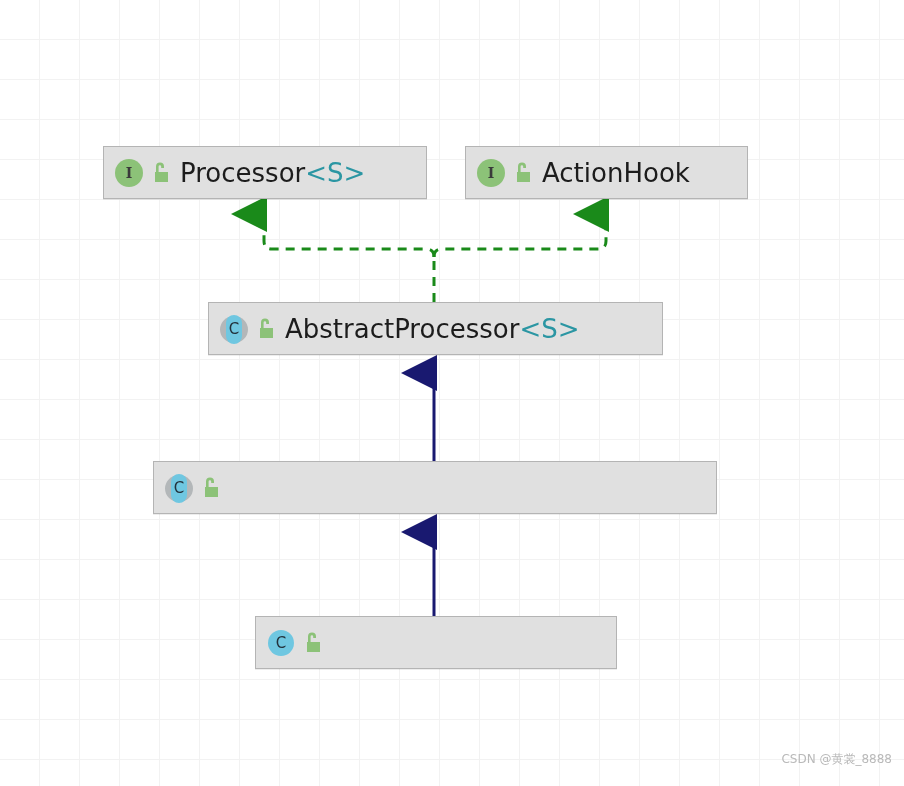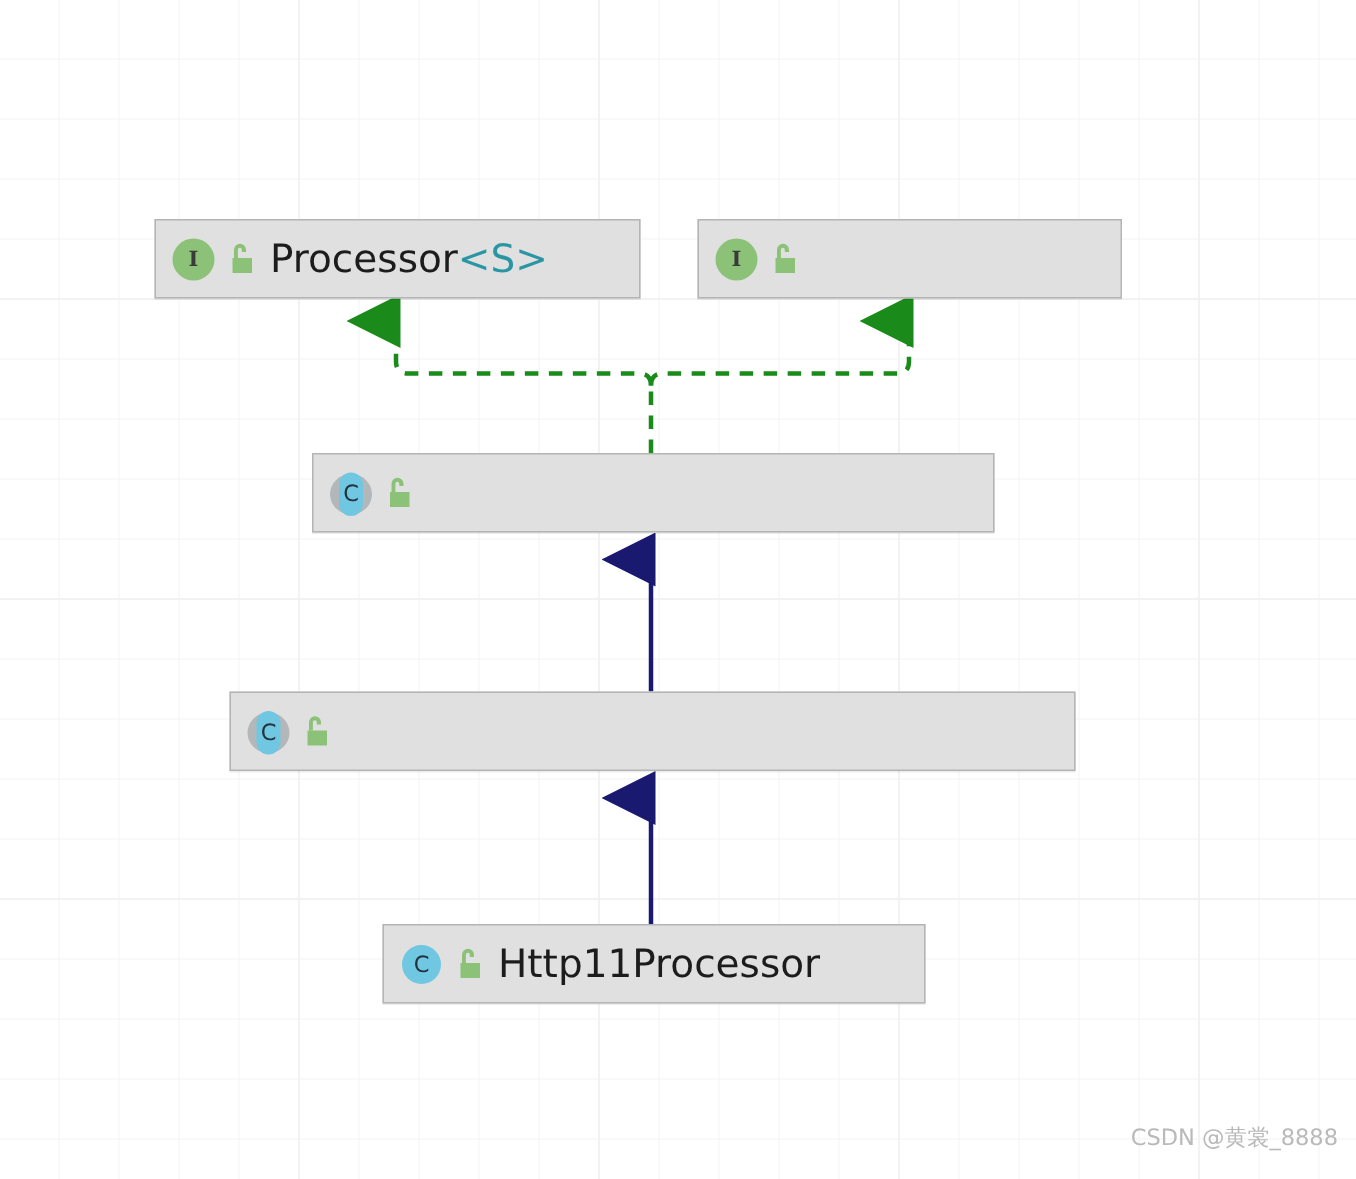--- a/index.html
+++ b/index.html
@@ -139,21 +139,21 @@
     height: 786px;
     pointer-events: none;
     z-index: 2;
   }
 
   
   .watermark {
     position: absolute;
     right: 12px;
     bottom: 18px;
-    font-size: 15px;
+    font-size: 12px;
     color: #b9b9b9;
     font-family: "DejaVu Sans", "Liberation Sans", sans-serif;
     white-space: nowrap;
     z-index: 8;
   }
 </style>
 </head>
 <body>
 
 <div id="canvas">
@@ -204,34 +204,40 @@
     <span class="icons">
       <span class="ico ico-interface">
         <span class="disc"></span>
         <span class="glyph">I</span>
       </span>
       <svg class="ico-lock" viewBox="0 0 22 26" xmlns="http://www.w3.org/2000/svg">
         <path d="M8 12 L8 6.5 A4 4 0 0 1 16 6.5 L16 8 L13.2 8 L13.2 6.5 A1.3 1.3 0 0 0 10.6 6.5 L10.6 12 Z" fill="#8cc278"></path>
         <rect x="7" y="12" width="13" height="10" fill="#8cc278"></rect>
       </svg>
     </span>
+    <span class="label">
+      <span>ActionHook</span><span class="tparam"></span>
+    </span>
   </div>
 
   <div class="node" style="left:208px; top:302px; width:455px; height:53px;">
     <span class="icons">
       <span class="ico ico-abstract">
         <span class="outer"></span>
         <span class="bar"></span>
         <span class="glyph">C</span>
       </span>
       <svg class="ico-lock" viewBox="0 0 22 26" xmlns="http://www.w3.org/2000/svg">
         <path d="M8 12 L8 6.5 A4 4 0 0 1 16 6.5 L16 8 L13.2 8 L13.2 6.5 A1.3 1.3 0 0 0 10.6 6.5 L10.6 12 Z" fill="#8cc278"></path>
         <rect x="7" y="12" width="13" height="10" fill="#8cc278"></rect>
       </svg>
     </span>
+    <span class="label">
+      <span>AbstractProcessor</span><span class="tparam">&lt;S&gt;</span>
+    </span>
   </div>
 
   <div class="node" style="left:153px; top:461px; width:564px; height:53px;">
     <span class="icons">
       <span class="ico ico-abstract">
         <span class="outer"></span>
         <span class="bar"></span>
         <span class="glyph">C</span>
       </span>
       <svg class="ico-lock" viewBox="0 0 22 26" xmlns="http://www.w3.org/2000/svg">
@@ -245,20 +251,17 @@
     <span class="icons">
       <span class="ico ico-class">
         <span class="disc"></span>
         <span class="glyph">C</span>
       </span>
       <svg class="ico-lock" viewBox="0 0 22 26" xmlns="http://www.w3.org/2000/svg">
         <path d="M8 12 L8 6.5 A4 4 0 0 1 16 6.5 L16 8 L13.2 8 L13.2 6.5 A1.3 1.3 0 0 0 10.6 6.5 L10.6 12 Z" fill="#8cc278"></path>
         <rect x="7" y="12" width="13" height="10" fill="#8cc278"></rect>
       </svg>
     </span>
-    <span class="label">
-      <span>Http11Processor</span><span class="tparam"></span>
-    </span>
   </div>
 
   <div class="watermark">CSDN @黄裳_8888</div>
 
 </div>
 
 </body></html>

